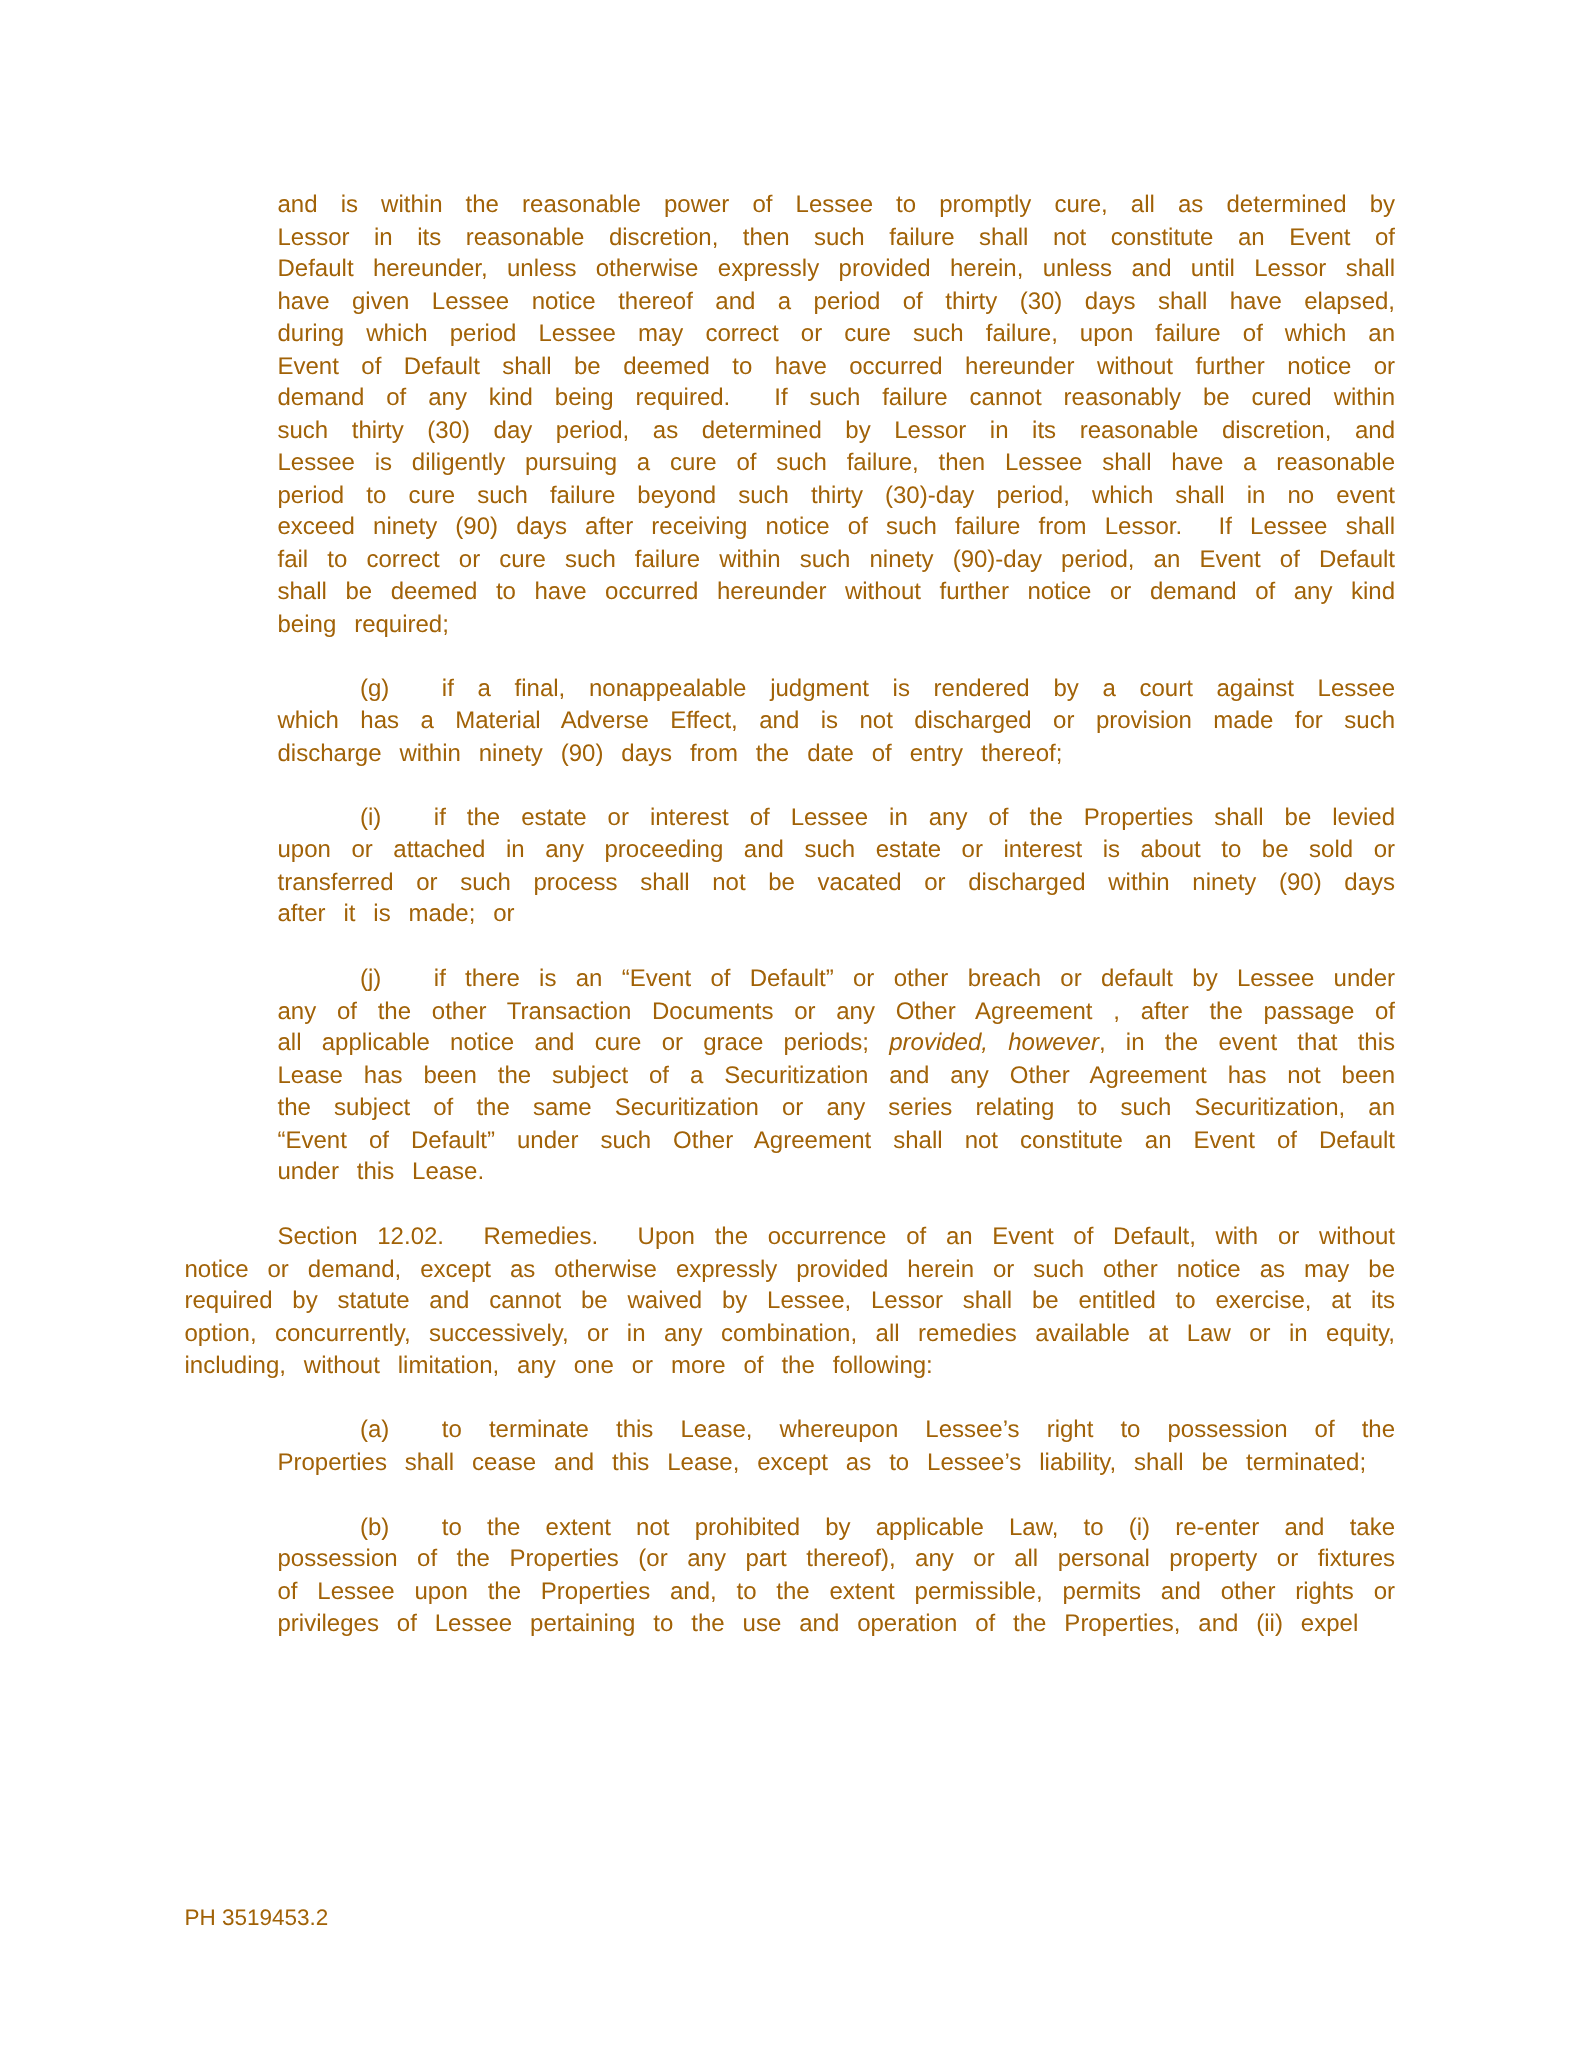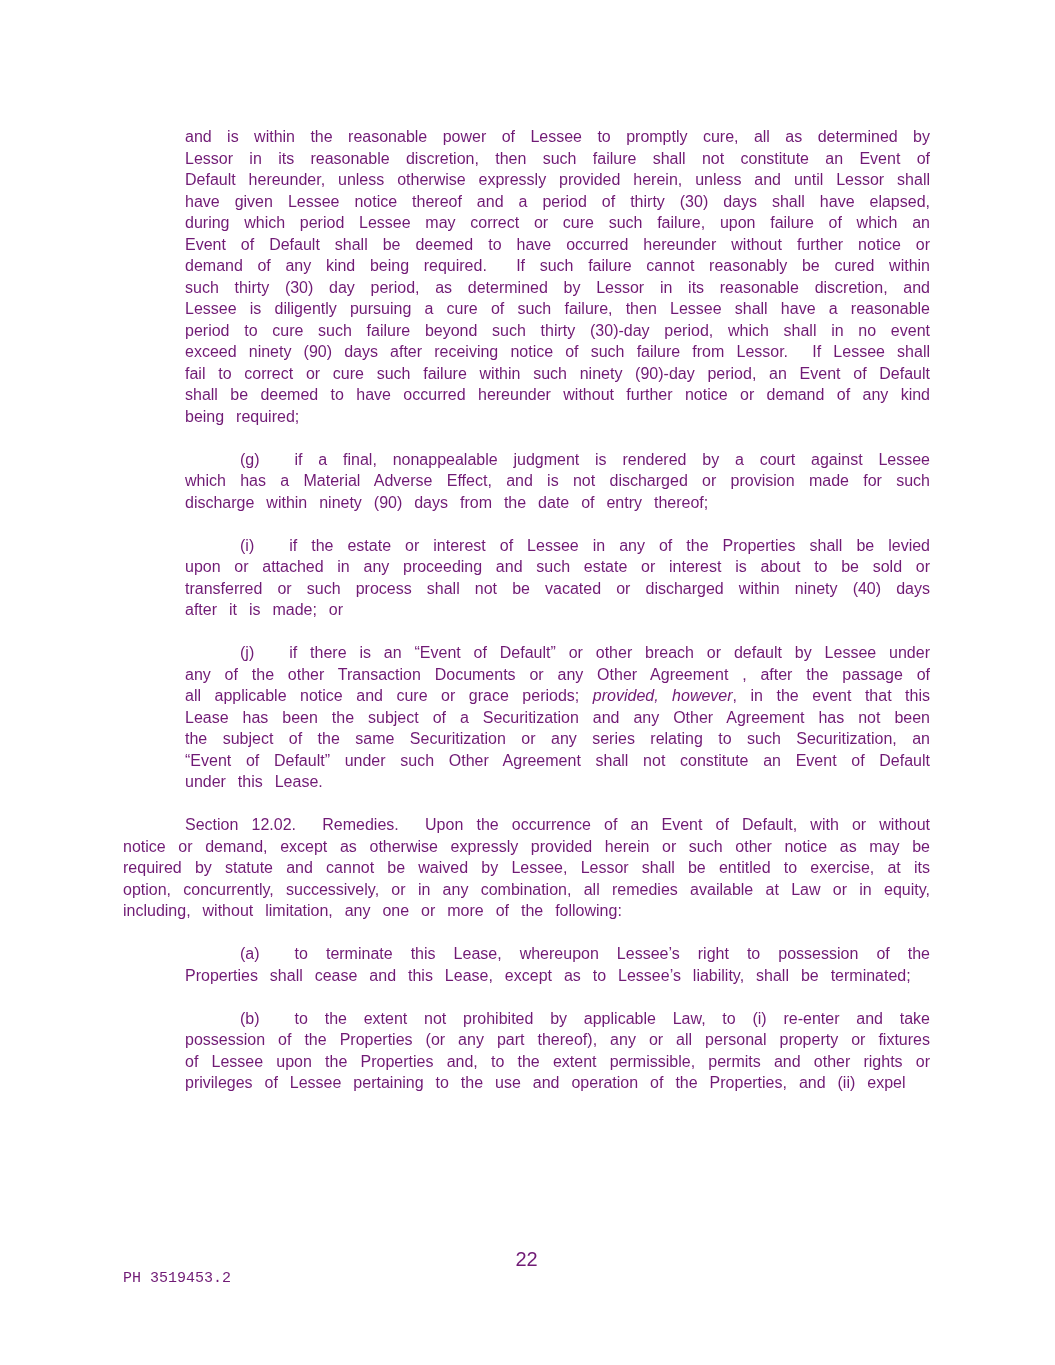--- a/index.html
+++ b/index.html
@@ -5,21 +5,21 @@
   html, body {
     margin: 0;
     padding: 0;
     background: #ffffff;
   }
   .page {
     position: relative;
     width: 1055px;
     height: 1365px;
     background: #ffffff;
-    color: #701a75;
+    color: #a16207;
     font-family: "Liberation Sans", sans-serif;
     overflow: hidden;
   }
   .body-text {
     position: absolute;
     left: 123px;
     top: 126px;
     width: 807px;
     font-size: 16px;
     line-height: 21.5px;
@@ -51,21 +51,21 @@
     top: 1248px;
     width: 807px;
     text-align: center;
     font-size: 20px;
     line-height: 22px;
   }
   .doc-ref {
     position: absolute;
     left: 123px;
     top: 1270px;
-    font-family: Liberation Mono, monospace;
+    font-family: Liberation Sans, sans-serif;
     font-size: 15px;
     line-height: 18px;
   }
   .footer-right {
     position: absolute;
     left: 733px;
     top: 1252px;
     font-size: 13px;
     line-height: 17px;
     text-align: left;
@@ -76,30 +76,29 @@
 
 <div class="page">
 
   <div class="body-text">
 
     <p class="para indented">and is within the reasonable power of Lessee to promptly cure, all as determined by Lessor in its reasonable discretion, then such failure shall not constitute an Event of Default hereunder, unless otherwise expressly provided herein, unless and until Lessor shall have given Lessee notice thereof and a period of thirty (30) days shall have elapsed, during which period Lessee may correct or cure such failure, upon failure of which an Event of Default shall be deemed to have occurred hereunder without further notice or demand of any kind being required.&nbsp; If such failure cannot reasonably be cured within such thirty (30) day period, as determined by Lessor in its reasonable discretion, and Lessee is diligently pursuing a cure of such failure, then Lessee shall have a reasonable period to cure such failure beyond such thirty (30)-day period, which shall in no event exceed ninety (90) days after receiving notice of such failure from Lessor.&nbsp; If Lessee shall fail to correct or cure such failure within such ninety (90)-day period, an Event of Default shall be deemed to have occurred hereunder without further notice or demand of any kind being required;</p>
 
     <p class="para indented clause"><span>(g)</span><span class="tab"></span><span>if a final, nonappealable judgment is rendered by a court against Lessee which has a Material Adverse Effect, and is not discharged or provision made for such discharge within ninety (90) days from the date of entry thereof;</span></p>
 
 
-    <p class="para indented clause"><span>(i)</span><span class="tab"></span><span>if the estate or interest of Lessee in any of the Properties shall be levied upon or attached in any proceeding and such estate or interest is about to be sold or transferred or such process shall not be vacated or discharged within ninety (40) days after it is made; or</span></p>
+    <p class="para indented clause"><span>(i)</span><span class="tab"></span><span>if the estate or interest of Lessee in any of the Properties shall be levied upon or attached in any proceeding and such estate or interest is about to be sold or transferred or such process shall not be vacated or discharged within ninety (90) days after it is made; or</span></p>
 
     <p class="para indented clause"><span>(j)</span><span class="tab"></span><span>if there is an “Event of Default” or other breach or default by Lessee under any of the other Transaction Documents or any Other Agreement , after the passage of all applicable notice and cure or grace periods; </span><i>provided, however</i><span>, in the event that this Lease has been the subject of a Securitization and any Other Agreement has not been the subject of the same Securitization or any series relating to such Securitization, an “Event of Default” under such Other Agreement shall not constitute an Event of Default under this Lease.</span></p>
 
     <p class="para section"><span class="heading">Section 12.02.&nbsp; Remedies</span><span>.&nbsp; Upon the occurrence of an Event of Default, with or without notice or demand, except as otherwise expressly provided herein or such other notice as may be required by statute and cannot be waived by Lessee, Lessor shall be entitled to exercise, at its option, concurrently, successively, or in any combination, all remedies available at Law or in equity, including, without limitation, any one or more of the following:</span></p>
 
     <p class="para indented clause"><span>(a)</span><span class="tab"></span><span>to terminate this Lease, whereupon Lessee’s right to possession of the Properties shall cease and this Lease, except as to Lessee’s liability, shall be terminated;</span></p>
 
     <p class="para indented clause"><span>(b)</span><span class="tab"></span><span>to the extent not prohibited by applicable Law, to (i) re-enter and take possession of the Properties (or any part thereof), any or all personal property or fixtures of Lessee upon the Properties and, to the extent permissible, permits and other rights or privileges of Lessee pertaining to the use and operation of the Properties, and (ii) expel</span></p>
 
   </div>
 
-  <div class="page-number">22</div>
 
   <div class="doc-ref">PH 3519453.2</div>
 
 
 </div>
 
 </body></html>

